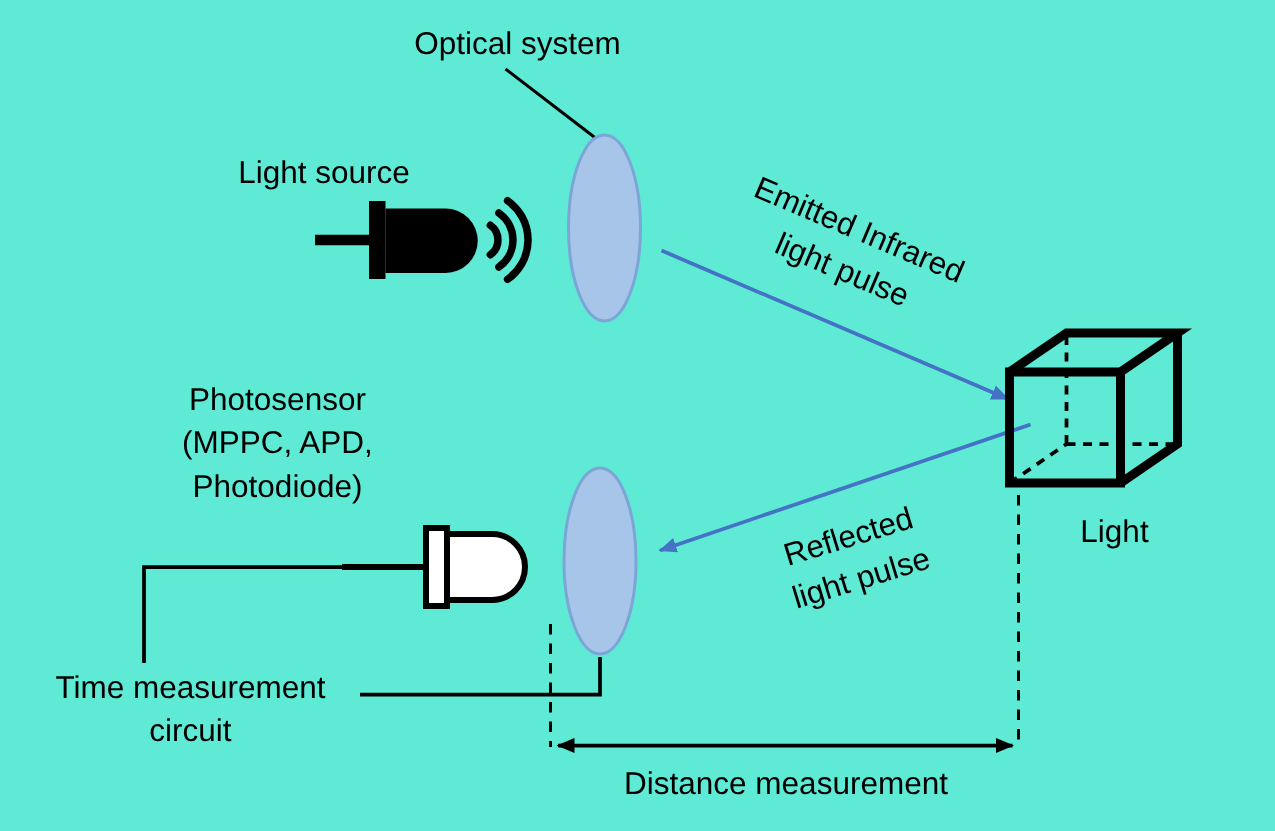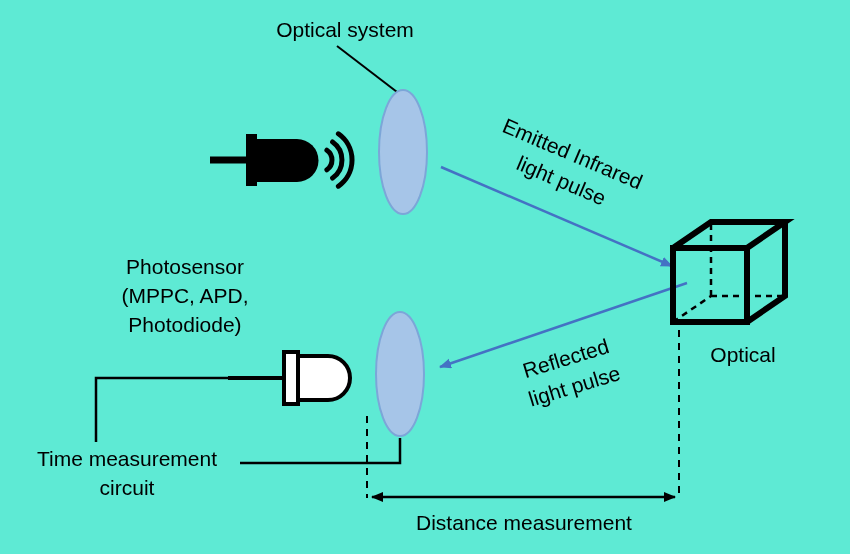--- a/index.html
+++ b/index.html
@@ -91,31 +91,32 @@
     </g>
 
     <line x1="367" y1="416" x2="367" y2="498" stroke-width="2" stroke-dasharray="7 6" stroke="#000000"></line>
     <line x1="679" y1="330" x2="679" y2="498" stroke-width="2" stroke-dasharray="7 6" stroke="#000000"></line>
 
     <line x1="372" y1="497" x2="675" y2="497" stroke-width="2.5" marker-start="url(#arrowBlack)" marker-end="url(#arrowBlack)" stroke="#000000"></line>
   </svg>
 
   <div class="label" style="left:270px; top:15px; width:150px;">Optical system</div>
 
+  <div class="label" style="left:141px; top:101px; width:150px;">Light source</div>
 
   <div class="label rotated-down" style="left:462px; top:138px; width:210px;">Emitted Infrared
 light pulse</div>
 
   <div class="label rotated-up" style="left:485px; top:343px; width:170px;">Reflected
 light pulse</div>
 
   <div class="label" style="left:12px; top:444px; width:230px;">Time measurement
 circuit</div>
 
   <div class="label" style="left:85px; top:252px; width:200px;">Photosensor
 (MPPC, APD,
 Photodiode)</div>
 
-  <div class="label" style="left:693px; top:340px; width:100px;">Optical</div>
+  <div class="label" style="left:693px; top:340px; width:100px;">Light</div>
 
   <div class="label" style="left:374px; top:508px; width:300px;">Distance measurement</div>
 
 </div>
 
 </body></html>

